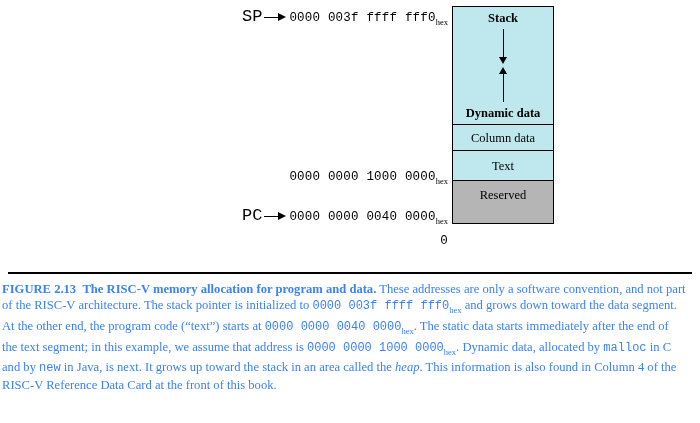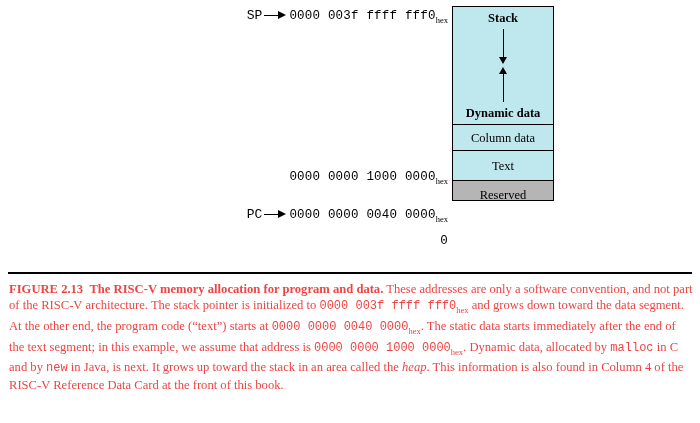--- a/index.html
+++ b/index.html
@@ -45,21 +45,21 @@
     font-family: "Liberation Serif", serif;
     font-size: 12.5px;
     text-align: center;
     color: #000;
   }
   .mem-seg:last-child { border-bottom: none; }
 
   .seg-stack   { height: 118px; font-weight: bold; }
   .seg-static  { height: 26px; line-height: 26px; }
   .seg-text    { height: 30px; line-height: 30px; }
-  .seg-reserved{ height: 19px; line-height: 29px; background: #b5b5b5; font-family: Liberation Serif, serif; }
+  .seg-reserved{ height: 42px; line-height: 29px; background: #b5b5b5; font-family: Liberation Serif, serif; }
 
   .stack-label {
     position: absolute;
     top: 4px;
     left: 0;
     right: 0;
     text-align: center;
   }
   .dyn-label {
     position: absolute;
@@ -120,21 +120,21 @@
     font-size: 12.5px;
     letter-spacing: 0.2px;
   }
   .sub {
     font-size: 8.5px;
     vertical-align: sub;
     font-family: "Liberation Serif", serif;
   }
   .reg {
     font-family: "Liberation Mono", monospace;
-    font-size: 13px;
+    font-size: 17px;
   }
   .ptr-arrow {
     display: inline-block;
     position: relative;
     width: 22px;
     height: 9px;
     vertical-align: middle;
     margin: 0 3px 2px 2px;
   }
   .ptr-arrow::before {
@@ -165,28 +165,28 @@
   #rule {
     position: absolute;
     left: 8px;
     top: 272px;
     width: 684px;
     height: 2px;
     background: #000000;
   }
   #caption {
     position: absolute;
-    left: 9px;
+    left: 2px;
     top: 281px;
     width: 684px;
     font-family: "Liberation Serif", serif;
     font-size: 12.6px;
     line-height: 16.2px;
     text-align: left;
-    color: #ef4444;
+    color: #3b82f6;
   }
   #caption b { font-weight: bold; }
   .cap-mono {
     font-family: "Liberation Mono", monospace;
     font-size: 12px;
   }
   .cap-sub {
     font-family: "Liberation Serif", serif;
     font-size: 8.5px;
     vertical-align: sub;

